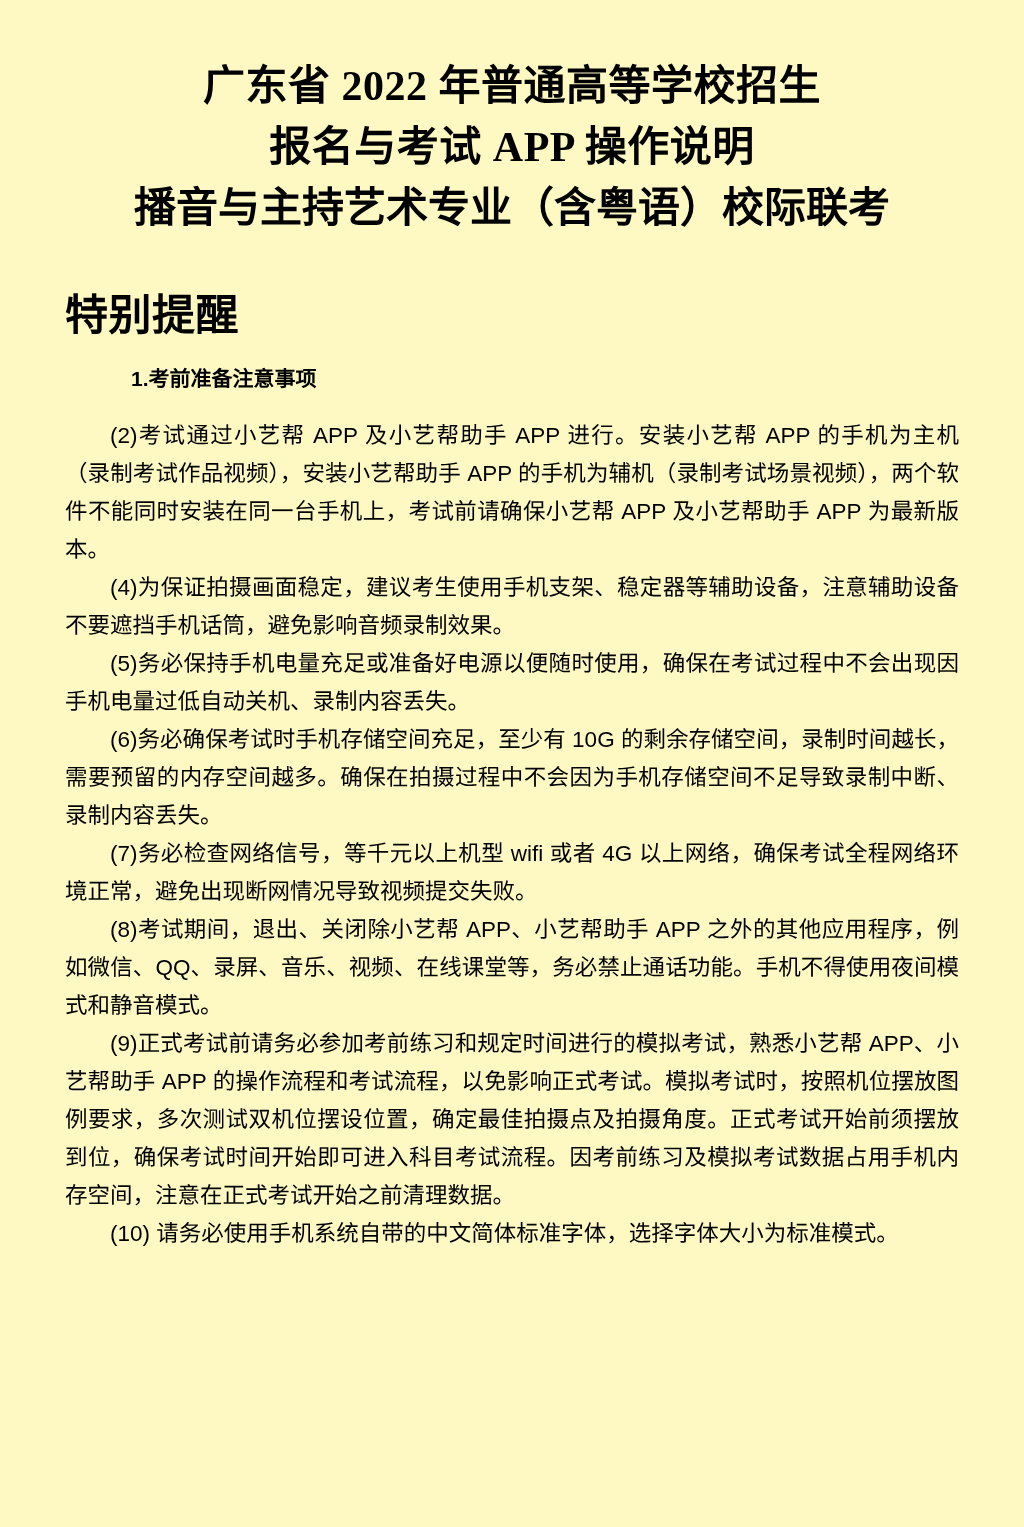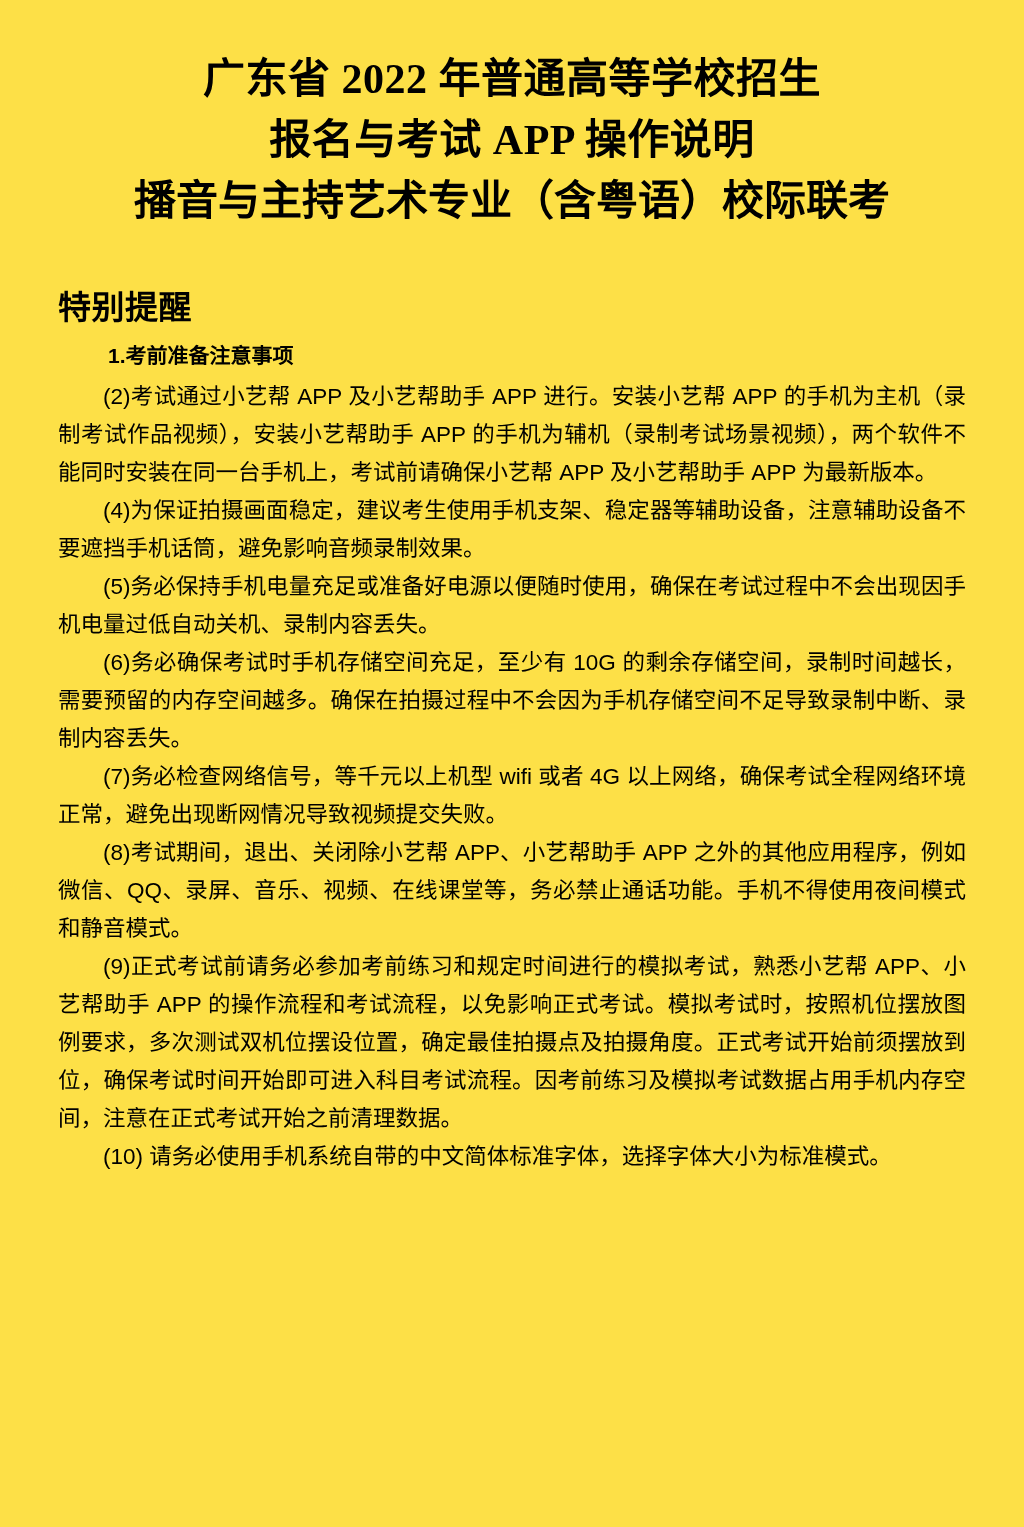--- a/index.html
+++ b/index.html
@@ -15,22 +15,22 @@
     font-family: "Liberation Sans", "DejaVu Sans", sans-serif;
     color: #000000;
     -webkit-font-smoothing: none;
   }
 
   .page {
     position: relative;
     width: 1024px;
     height: 1527px;
     box-sizing: border-box;
-    padding: 1px;
-    background: #fde047;
+    padding: 8px;
+    background: #fef9c3;
   }
 
   
   .doc-title {
     margin: 0;
     padding-top: 48px;
     text-align: center;
     font-family: "Liberation Serif", "DejaVu Serif", serif;
     font-weight: bold;
     font-size: 42px;
@@ -46,27 +46,27 @@
     letter-spacing: 0px;
   }
 
   
   .section-heading {
     margin: 0;
     padding-left: 57px;
     padding-top: 56px;
     font-family: "Liberation Sans", "DejaVu Sans", sans-serif;
     font-weight: bold;
-    font-size: 33px;
+    font-size: 43px;
     line-height: 40px;
     letter-spacing: 0.5px;
   }
 
   .sub-heading {
-    margin: 0;
+    margin: 16px;
     padding-left: 107px;
     padding-top: 14px;
     font-family: "Liberation Sans", "DejaVu Sans", sans-serif;
     font-weight: bold;
     font-size: 21px;
     line-height: 28px;
     letter-spacing: 0px;
   }
 
   

